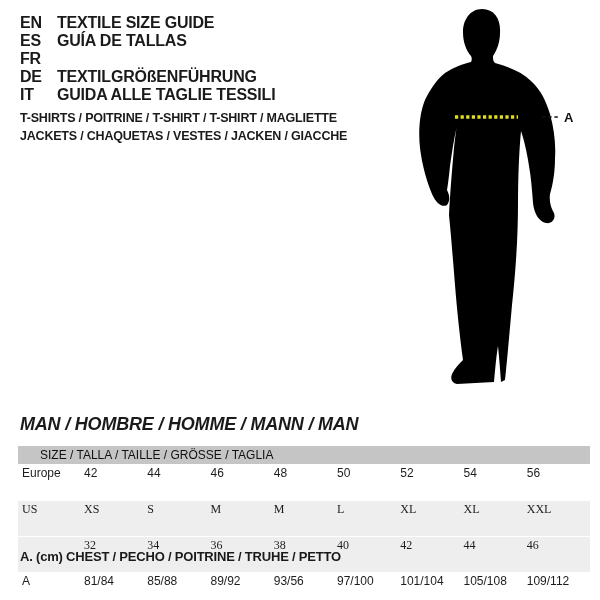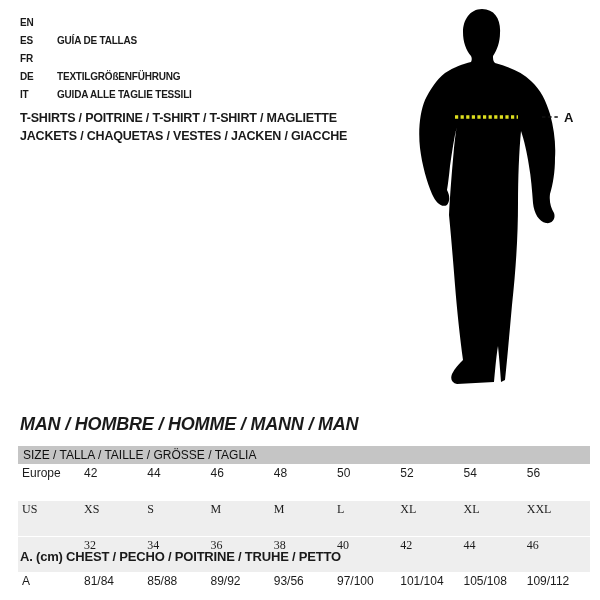--- a/index.html
+++ b/index.html
@@ -22,21 +22,21 @@
   
   .lang-block {
     position: absolute;
     left: 20px;
     top: 14px;
   }
   .lang-row {
     display: flex;
     height: 18px;
     line-height: 18px;
-    font-size: 10px;
+    font-size: 16px;
     font-weight: 700;
     letter-spacing: -0.2px;
   }
   .lang-code { width: 37px; }
 
   
   .category-block {
     position: absolute;
     left: 20px;
     top: 109px;
@@ -83,21 +83,21 @@
     left: 18px;
     top: 446px;
     width: 572px;
     font-size: 12px;
     color: #1c1c1c;
   }
   .t-header {
     background: #c5c5c5;
     height: 18px;
     line-height: 18px;
-    padding-left: 5px;
+    padding-left: 22px;
     font-size: 12px;
     color: #111111;
   }
   .t-row {
     display: flex;
     height: 36px;
     line-height: 18px;
     box-sizing: border-box;
   }
   .t-row.shaded {
@@ -128,20 +128,21 @@
   }
 </style>
 </head>
 <body>
 
 <div class="canvas">
 
   <div class="lang-block">
     <div class="lang-row">
       <span class="lang-code">EN</span>
+      <span class="lang-title">TEXTILE SIZE GUIDE</span>
     </div>
     <div class="lang-row">
       <span class="lang-code">ES</span>
       <span class="lang-title">GUÍA DE TALLAS</span>
     </div>
     <div class="lang-row">
       <span class="lang-code">FR</span>
     </div>
     <div class="lang-row">
       <span class="lang-code">DE</span>

